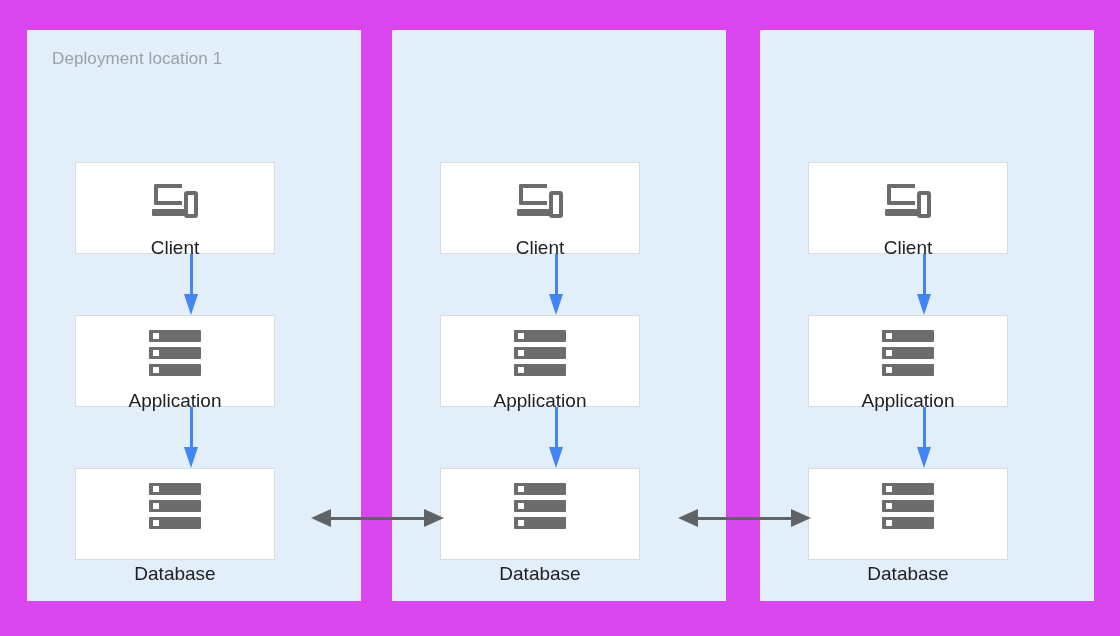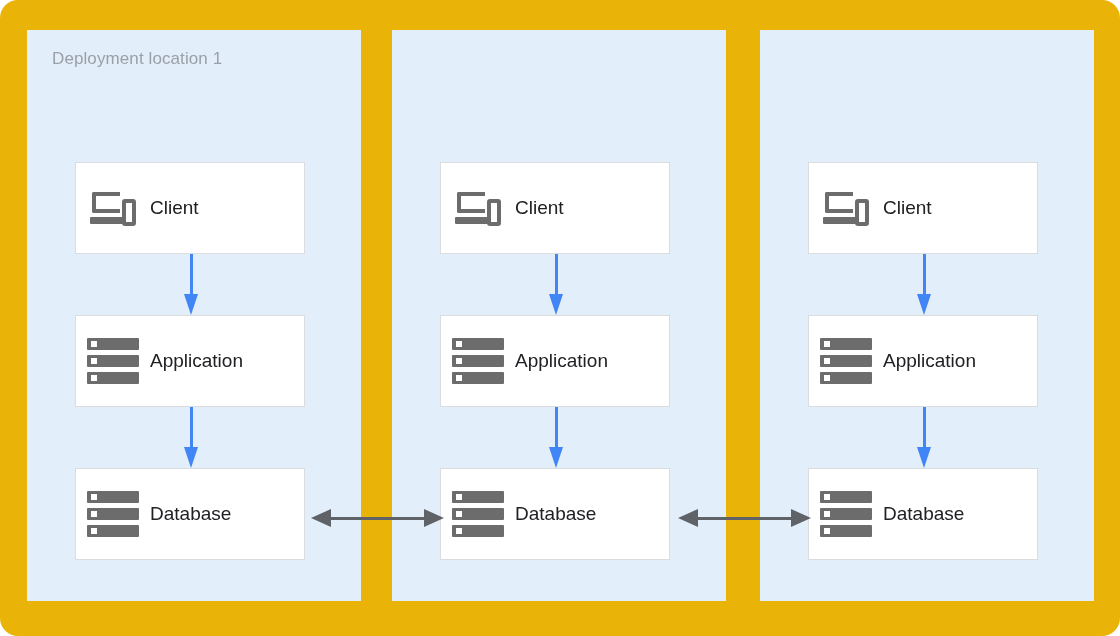--- a/index.html
+++ b/index.html
@@ -11,22 +11,21 @@
     width: 1120px;
     height: 636px;
     font-family: "Liberation Sans", sans-serif;
     overflow: hidden;
   }
 
   #diagram {
     position: relative;
     width: 1120px;
     height: 636px;
-    background: #eab308;
-    border-radius: 18px;
+    background: #d946ef;
   }
 
   
   .panel {
     position: absolute;
     top: 30px;
     width: 334px;
     height: 571px;
     background: #e3eefb;
     box-sizing: border-box;
@@ -42,32 +41,32 @@
     font-size: 17px;
     color: #9aa0a6;
     white-space: nowrap;
     letter-spacing: 0.1px;
   }
 
   
   .node {
     position: absolute;
     left: 48px;
-    width: 230px;
+    width: 200px;
     height: 92px;
     background: #ffffff;
     border: 1px solid #dadce0;
     box-sizing: border-box;
     display: flex;
-    flex-direction: row;
+    flex-direction: column;
     align-items: center;
   }
   .node-client { top: 132px; }
   .node-app    { top: 285px; }
-  .node-db     { top: 438px; }
+  .node-db     { top: 438px; gap: 20px; }
 
   .node-icon {
     width: 74px;
     flex: 0 0 74px;
     display: flex;
     align-items: center;
     justify-content: center;
   }
   .node-label {
     font-size: 19px;

